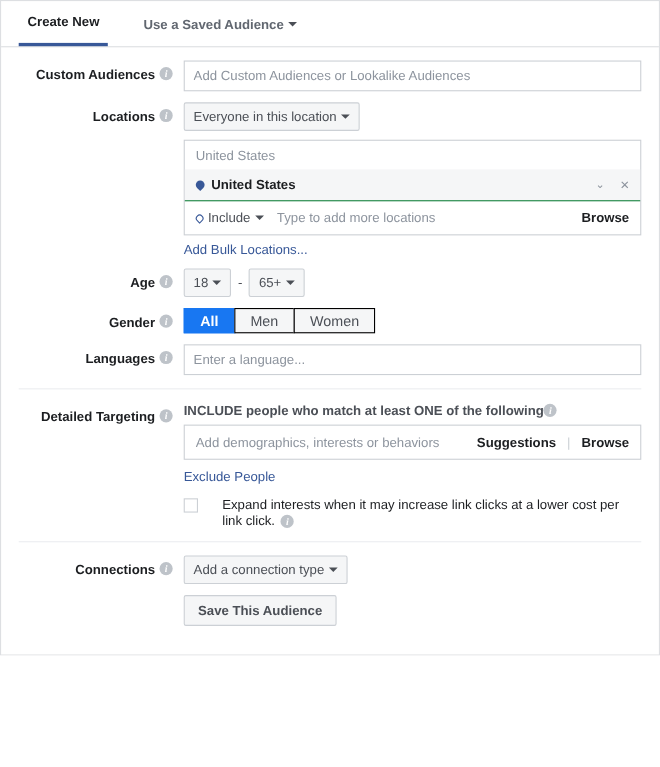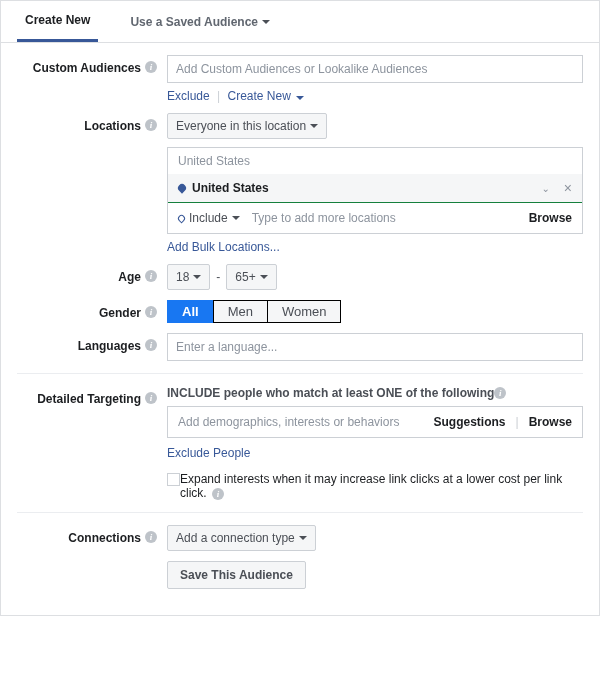--- a/index.html
+++ b/index.html
@@ -40,21 +40,21 @@
 .btn-group .btn { border: 1px solid #000000; background: #f5f6f7; padding: 3px 14px; font-size: 13px; color: #4b4f56; cursor: pointer; margin-left: -1px; }
 .btn-group .btn:first-child { margin-left: 0; }
 .btn-group .btn.active { background: #1877f2; color: #fff; border-color: #1877f2; font-weight: bold; }
 .divider { border-top: 1px solid #ebedf0; margin: 12px 0; }
 .dt-title { font-size: 12px; color: #4b4f56; font-weight: bold; margin-bottom: 6px; display: flex; align-items: center; gap: 0; }
 .dt-box { border: 1px solid #ccd0d5; padding: 8px 10px; display: flex; align-items: center; }
 .dt-input { border: none; flex: 1; font-size: 12px; outline: none; }
 .dt-input::placeholder { color: #8d949e; }
 .dt-actions { display: flex; align-items: center; gap: 6px; font-size: 12px; }
 .dt-actions .act { font-weight: bold; cursor: pointer; }
-.check-row { display: flex; align-items: flex-start; gap: 0; margin-top: 12px; color: #1c1e21; }
+.check-row { display: flex; align-items: flex-start; gap: 22px; margin-top: 12px; color: #1c1e21; }
 .checkbox { width: 13px; height: 13px; border: 1px solid #ccd0d5; background: #fff; flex-shrink: 0; margin-top: 1px; cursor: pointer; }
 .save-btn { border: 1px solid #ccd0d5; background: #f5f6f7; padding: 6px 12px; font-size: 12px; font-weight: bold; color: #4b4f56; cursor: pointer; border-radius: 2px; }
 </style>
 </head>
 <body>
 
 <div class="container">
   <div class="tabs">
     <div class="tab active">Create New</div>
     <div class="tab">
@@ -65,28 +65,20 @@
 
   <div class="content">
 
     <div class="row">
       <div class="label-col">
         <span>Custom Audiences</span>
         <span class="info-icon">i</span>
       </div>
       <div class="field-col">
         <input class="input-box" placeholder="Add Custom Audiences or Lookalike Audiences" style="">
-        <div class="link-row">
-          <span class="link">Exclude</span>
-          <span class="link-sep">|</span>
-          <span class="link">
-            <span>Create New</span>
-            <span class="caret caret-blue" style="margin-left:2px;"></span>
-          </span>
-        </div>
       </div>
     </div>
 
     <div class="row">
       <div class="label-col">
         <span>Locations</span>
         <span class="info-icon">i</span>
       </div>
       <div class="field-col">
         <div class="dropdown-btn">

